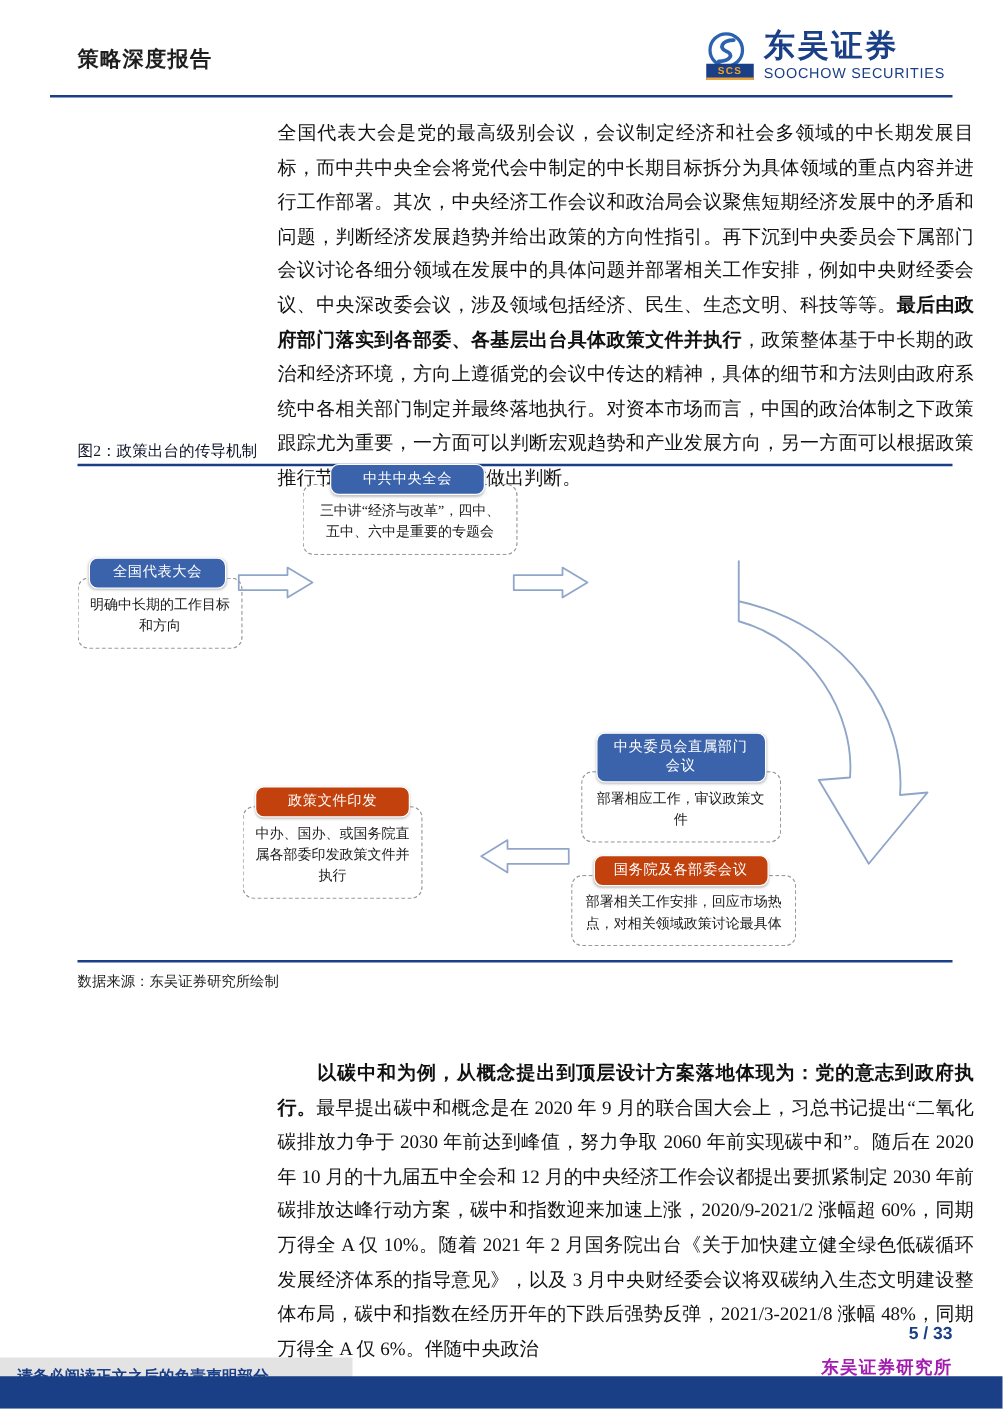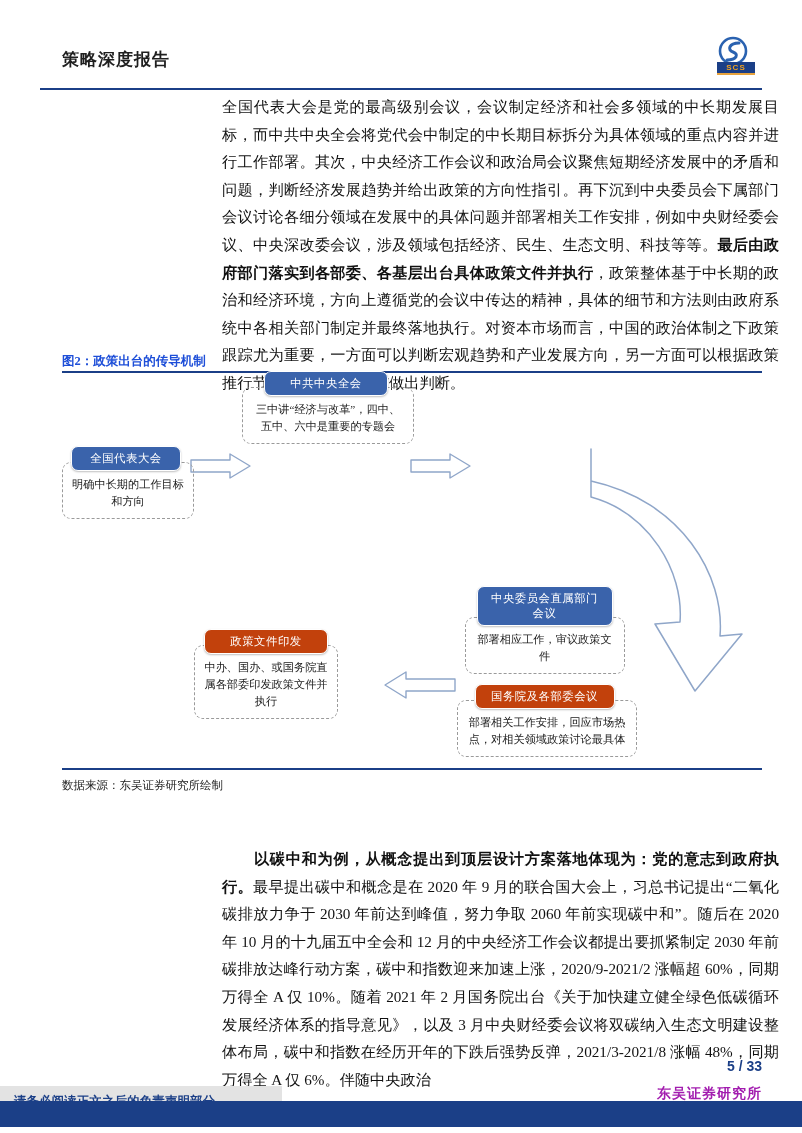--- a/index.html
+++ b/index.html
@@ -8,21 +8,21 @@
     background:#ffffff;
     font-family:"Liberation Serif","DejaVu Serif",serif;
     color:#1a1a1a;
     position:relative;
     overflow:hidden;
   }
   .page{position:relative;width:802px;height:1133px;}
 
   
   .header{
-    position:absolute;left:0;top:0;width:796px;height:78px;margin-top:12px;
+    position:absolute;left:0;top:0;width:796px;height:78px;
   }
   .header-title{
     position:absolute;left:62px;top:36px;
     font-size:17px;font-weight:bold;letter-spacing:1px;
     color:#1f1f1f;
     font-family:"Liberation Serif","DejaVu Serif",serif;
   }
   .brand{
     position:absolute;right:40px;top:25px;
     display:flex;align-items:center;gap:7px;
@@ -59,21 +59,21 @@
     text-align:justify;
     text-justify:inter-ideograph;
     color:#111;
   }
   #para-top{left:222px;top:93px;}
   #para-bottom{left:222px;top:845px;}
 
   
   .fig-caption{
     position:absolute;left:62px;top:353px;
-    font-size:12.5px;font-weight:bold;color:#1d4ed8;
+    font-size:12.5px;font-weight:normal;color:#0f172a;
     font-family:"Liberation Serif","DejaVu Serif",serif;
   }
   .fig-rule-top{
     position:absolute;left:62px;top:371px;width:700px;height:1.6px;background:#1b3f87;
   }
   .fig-rule-bot{
     position:absolute;left:62px;top:768px;width:700px;height:1.6px;background:#1b3f87;
   }
   .fig-source{
     position:absolute;left:62px;top:778px;
@@ -154,20 +154,24 @@
     <div class="header-title">策略深度报告</div>
 
     <div class="brand">
       <div class="brand-mark">
         <svg class="swirl" width="40" height="30" viewBox="0 0 40 30">
           <circle cx="17" cy="14" r="13" fill="none" stroke="#2a62b0" stroke-width="2.6"></circle>
           <path d="M23 6 C13 6, 11 13, 17 15 C23 17, 21 23, 11 23" fill="none" stroke="#2a62b0" stroke-width="3" stroke-linecap="round"></path>
         </svg>
         <div class="brand-scs">SCS</div>
       </div>
+      <div class="brand-text">
+        <div class="brand-cn">东吴证券</div>
+        <div class="brand-en">SOOCHOW SECURITIES</div>
+      </div>
     </div>
 
     <div class="header-rule"></div>
   </div>
 
   <div class="para" id="para-top">全国代表大会是党的最高级别会议，会议制定经济和社会多领域的中长期发展目标，而中共中央全会将党代会中制定的中长期目标拆分为具体领域的重点内容并进行工作部署。其次，中央经济工作会议和政治局会议聚焦短期经济发展中的矛盾和问题，判断经济发展趋势并给出政策的方向性指引。再下沉到中央委员会下属部门会议讨论各细分领域在发展中的具体问题并部署相关工作安排，例如中央财经委会议、中央深改委会议，涉及领域包括经济、民生、生态文明、科技等等。<b>最后由政府部门落实到各部委、各基层出台具体政策文件并执行</b>，政策整体基于中长期的政治和经济环境，方向上遵循党的会议中传达的精神，具体的细节和方法则由政府系统中各相关部门制定并最终落地执行。对资本市场而言，中国的政治体制之下政策跟踪尤为重要，一方面可以判断宏观趋势和产业发展方向，另一方面可以根据政策推行节奏和落地时滞提前做出判断。</div>
 
   <div class="fig-caption">图2：政策出台的传导机制</div>
   <div class="fig-rule-top"></div>
 

